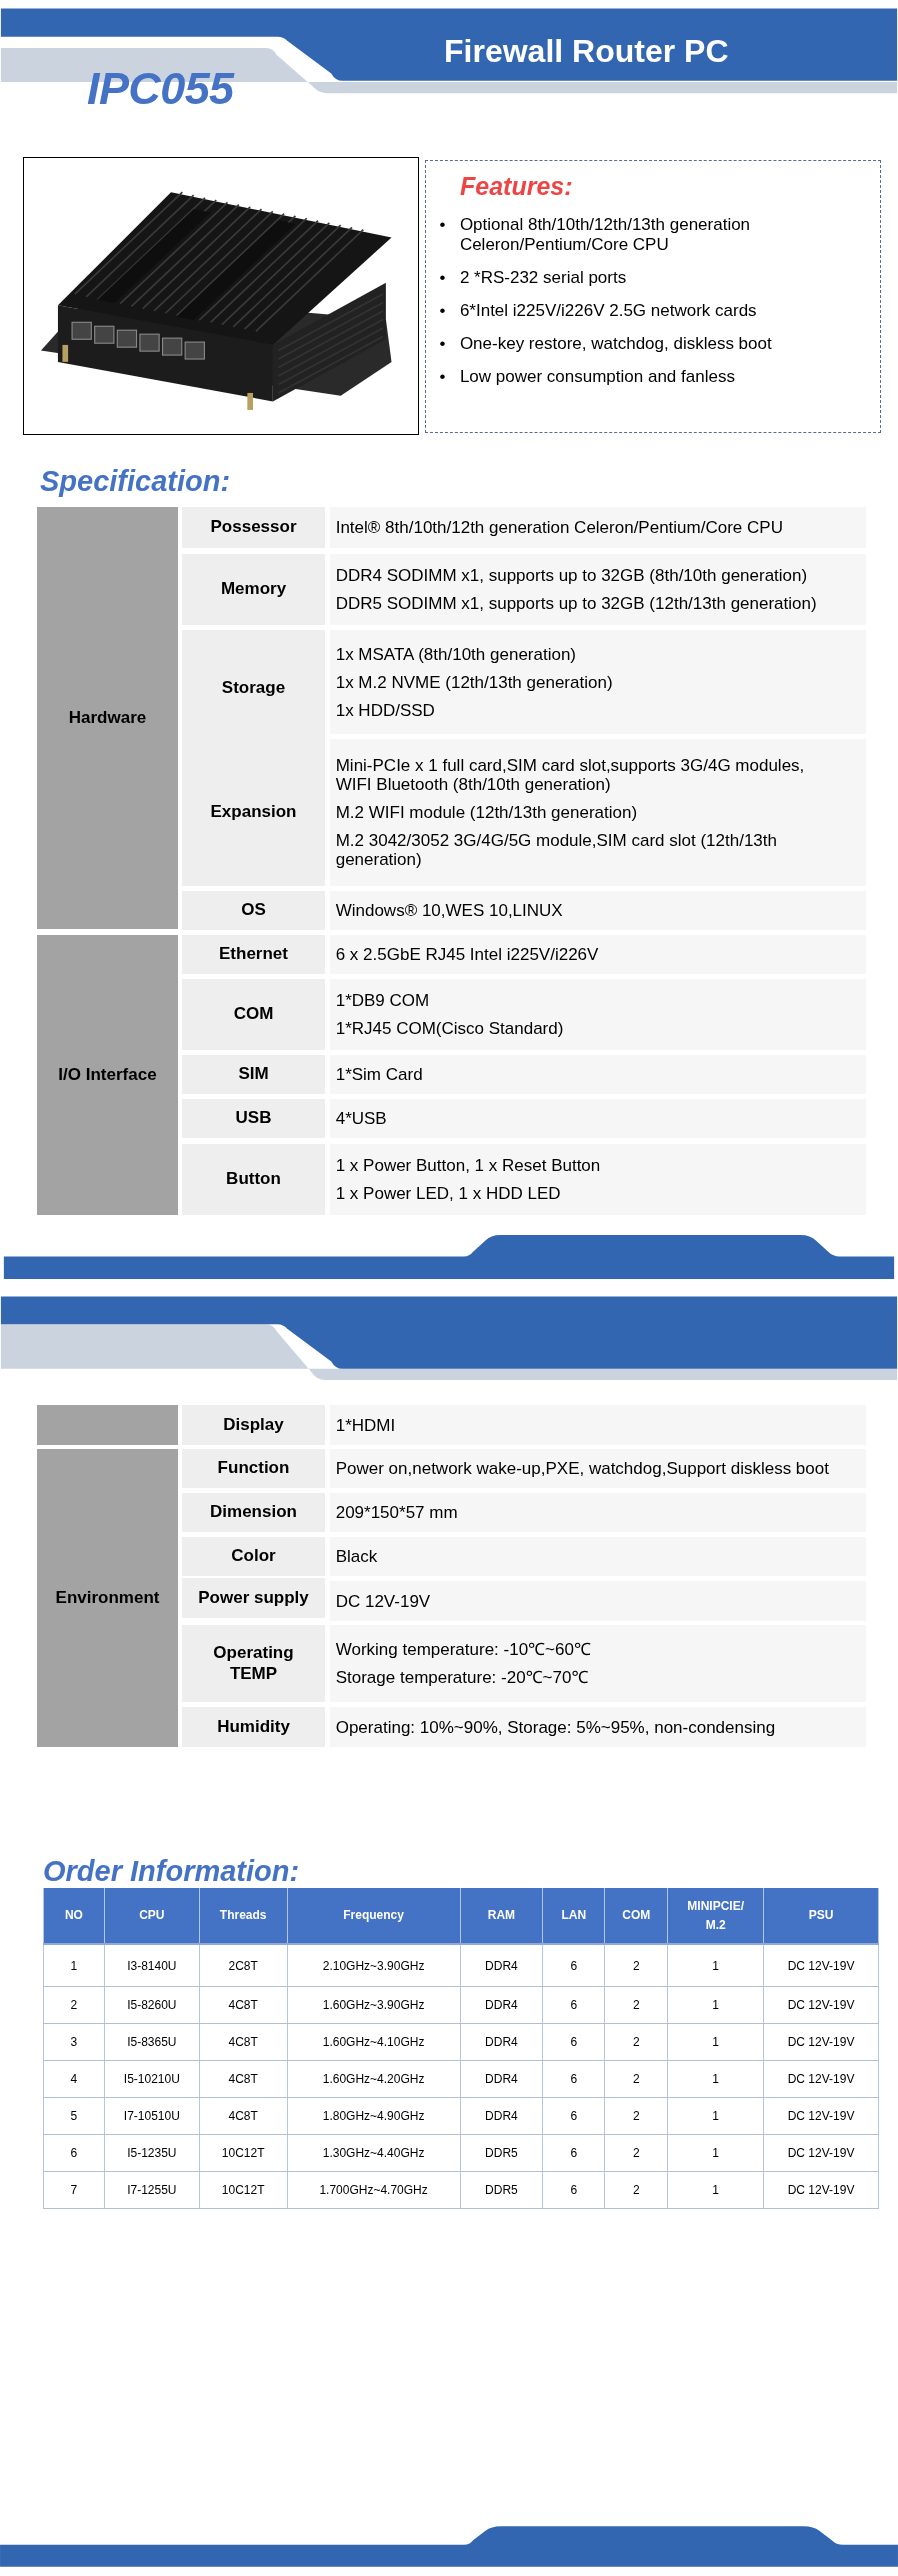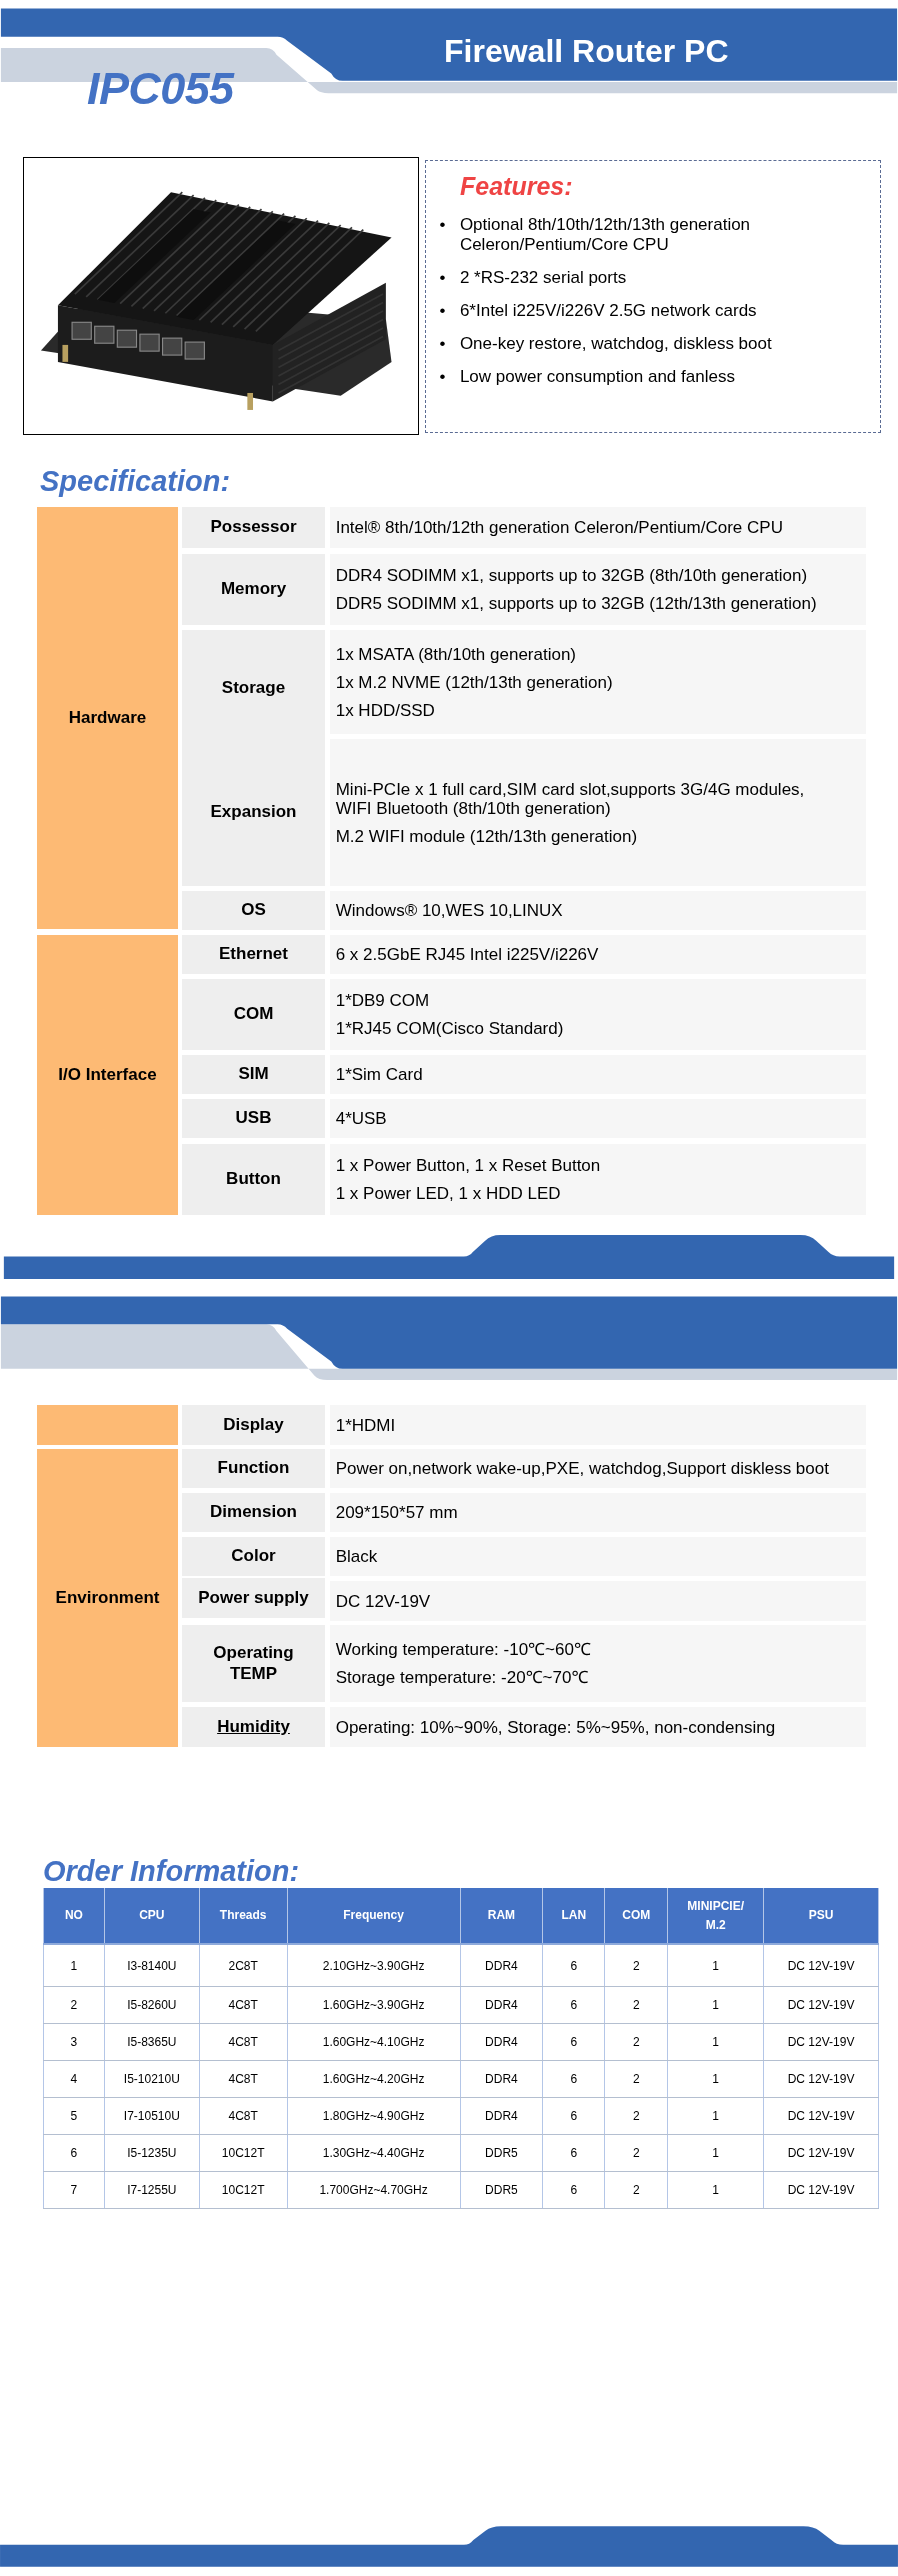--- a/index.html
+++ b/index.html
@@ -16,21 +16,21 @@
               border: 1.1px dashed #5a6b93; box-sizing: border-box; }
   .feat-title { position: absolute; left: 34px; top: 11.3px; color: #ef4444; font-weight: bold;
                 font-style: italic; font-size: 25px; }
   .feat-list { position: absolute; left: 11.3px; top: 54px; margin: 0; padding: 0; list-style: none; }
   .feat-list li { position: relative; padding-left: 22.6px; font-size: 17px; line-height: 20.4px;
                   margin-bottom: 12.5px; width: 385px; }
   .feat-list li .bullet { position: absolute; left: 2.3px; top: 0; font-size: 17px; }
   .section-title { position: absolute; color: #4472c4; font-weight: bold; font-style: italic;
                    font-size: 29px; white-space: nowrap; }
   .cell { position: absolute; box-sizing: border-box; display: flex; align-items: center; }
-  .c1 { left: 37px; width: 141px; background: #fdba74; justify-content: center;
+  .c1 { left: 37px; width: 141px; background: #a3a3a3; justify-content: center;
         font-weight: bold; font-size: 17px; }
   .c2 { left: 182px; width: 143px; background: #eeeeee; justify-content: center;
         font-weight: bold; font-size: 17px; text-align: center; line-height: 20.4px; }
   .c3 { left: 330px; width: 536px; background: #f6f6f6; padding-left: 5.7px;
         flex-direction: column; align-items: flex-start; justify-content: center;
         font-size: 17px; line-height: 19px; }
   .c3 .ln { margin: 4.5px 0; }
   table.order { position: absolute; left: 43px; top: 1888px; width: 836px;
                 border-collapse: collapse; font-size: 12px; }
   table.order th { background: #4472c4; color: #fff; font-weight: bold; height: 55px;
@@ -134,20 +134,21 @@
 <div class="cell c3" style="top:630px; height:104px;">
   <div class="ln">1x MSATA (8th/10th generation)</div>
   <div class="ln">1x M.2 NVME (12th/13th generation)</div>
   <div class="ln">1x HDD/SSD</div>
 </div>
 
 <div class="cell c2" style="top:739px; height:147px;">Expansion</div>
 <div class="cell c3" style="top:739px; height:147px; padding-right:34px;">
   <div class="ln">Mini-PCIe x 1 full card,SIM card slot,supports 3G/4G modules, WIFI Bluetooth (8th/10th generation)</div>
   <div class="ln">M.2 WIFI module (12th/13th generation)</div>
+  <div class="ln">M.2 3042/3052 3G/4G/5G module,SIM card slot (12th/13th generation)</div>
 </div>
 
 <div class="cell c2" style="top:891px; height:39px;">OS</div>
 <div class="cell c3" style="top:891px; height:39px;">
   <div class="ln">Windows® 10,WES 10,LINUX</div>
 </div>
 
 <div class="cell c1" style="top:935px; height:280px;">I/O Interface</div>
 
 <div class="cell c2" style="top:935px; height:39px;">Ethernet</div>
@@ -213,21 +214,21 @@
 <div class="cell c3" style="top:1581px; height:40px;">
   <div class="ln">DC 12V-19V</div>
 </div>
 
 <div class="cell c2" style="top:1625px; height:77px; padding:0 22.6px;">Operating TEMP</div>
 <div class="cell c3" style="top:1625px; height:77px;">
   <div class="ln">Working temperature: -10℃~60℃</div>
   <div class="ln">Storage temperature: -20℃~70℃</div>
 </div>
 
-<div class="cell c2" style="top:1707px; height:40px;text-decoration:underline;">Humidity</div>
+<div class="cell c2" style="top:1707px; height:40px;">Humidity</div>
 <div class="cell c3" style="top:1707px; height:40px;">
   <div class="ln">Operating: 10%~90%, Storage: 5%~95%, non-condensing</div>
 </div>
 
 <div class="section-title" style="left:43px; top:1855px;">Order Information:</div>
 
 <table class="order">
   <colgroup>
     <col style="width:61px">
       <col style="width:95px">

